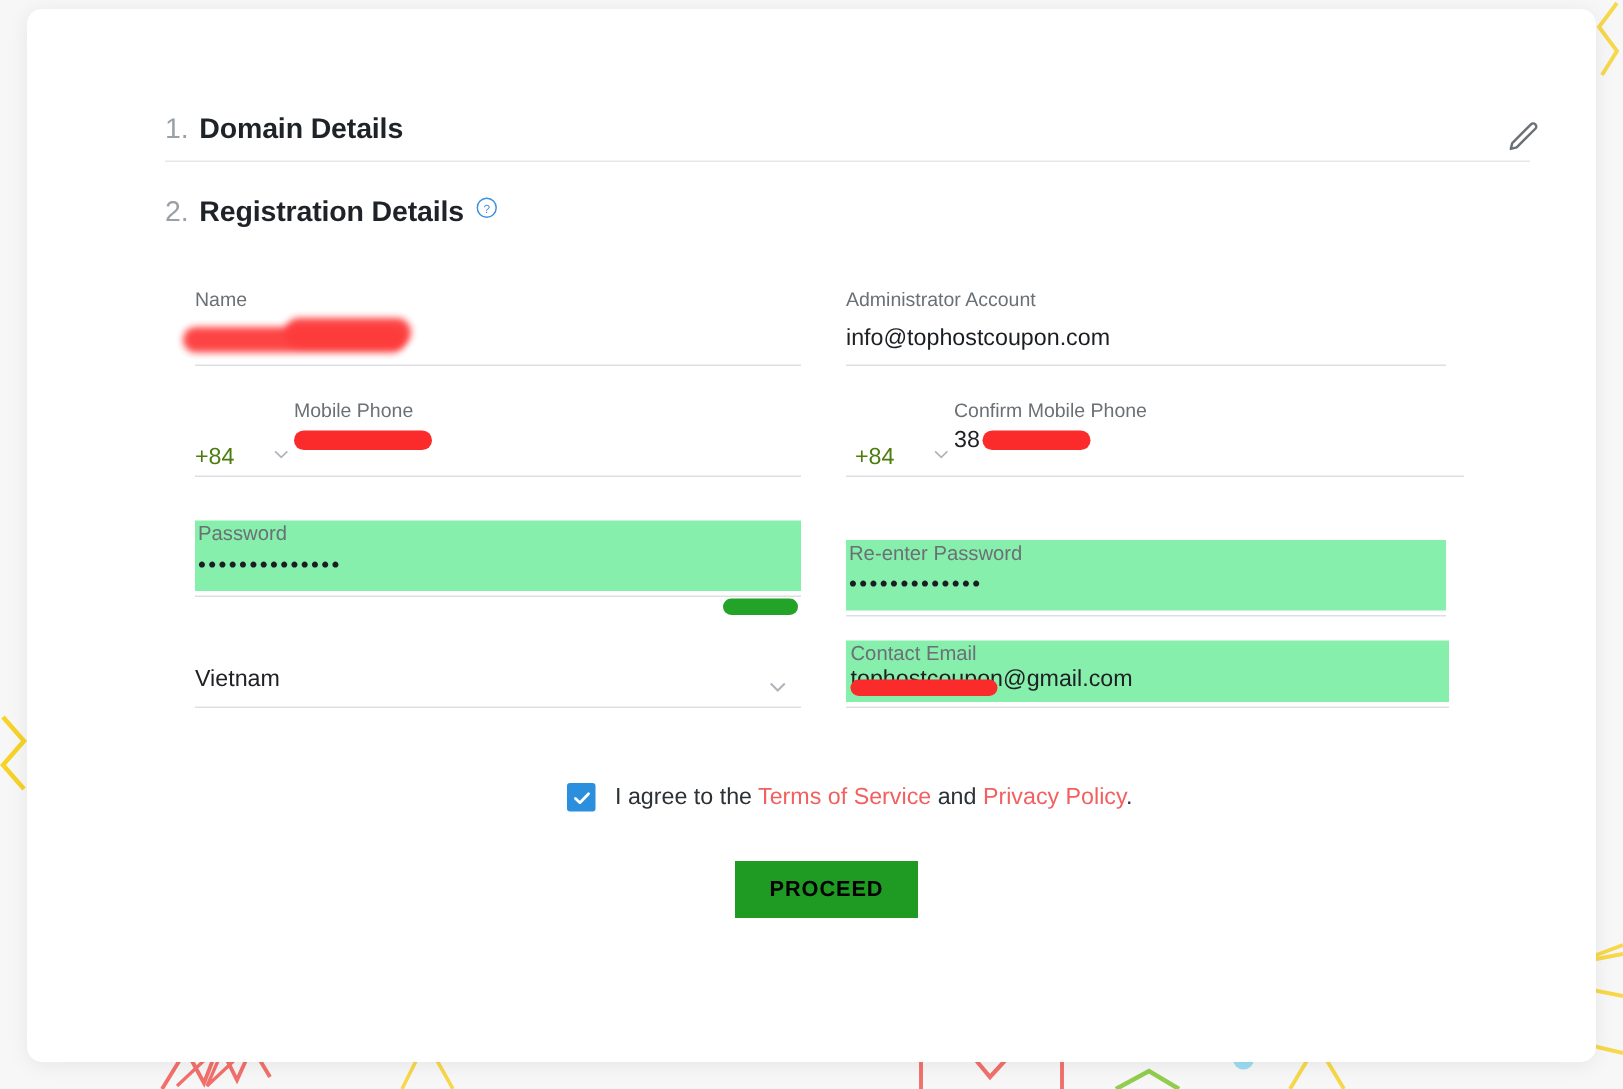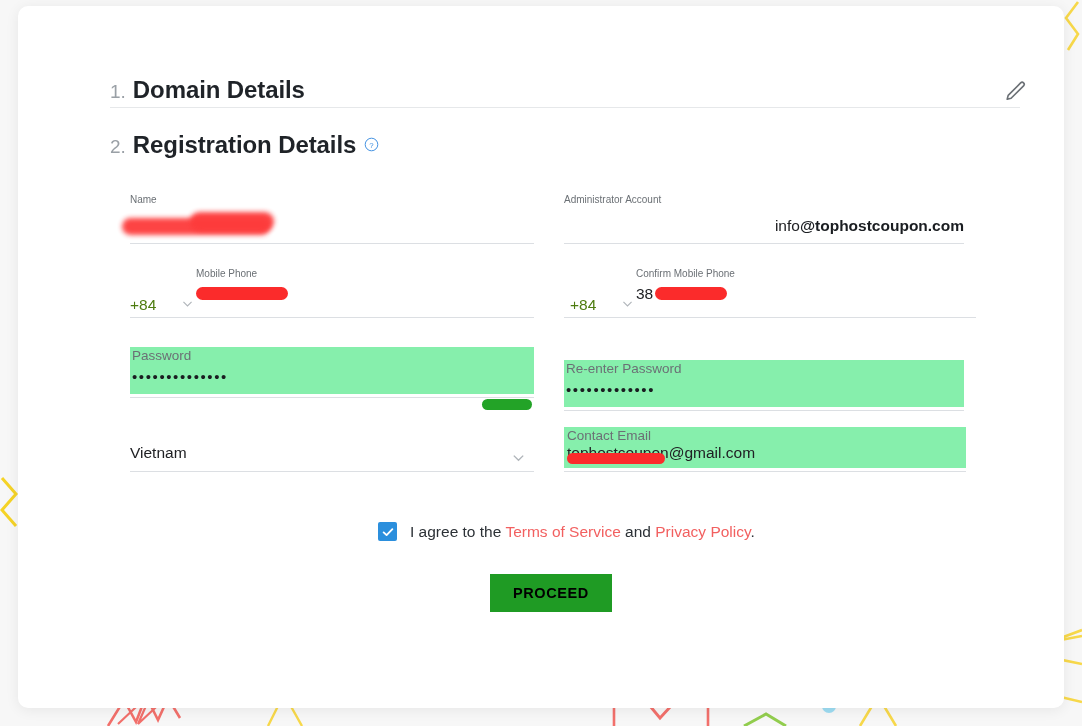--- a/index.html
+++ b/index.html
@@ -44,21 +44,21 @@
     display: flex;
     align-items: baseline;
   }
   .sec-num {
     font-size: 19px;
     color: #9aa0a6;
     font-weight: 400;
     margin-right: 7px;
   }
   .sec-title {
-    font-size: 24px;
+    font-size: 19px;
     color: #1f2328;
     font-weight: bold;
     letter-spacing: -0.1px;
   }
   #domain-details-head { left: 92px; top: 70px; }
   #registration-details-head { left: 92px; top: 125px; }
 
   #header-divider {
     position: absolute;
     left: 92px;
@@ -81,21 +81,21 @@
     margin-left: 8px;
     position: relative;
     top: -1px;
   }
 
   
   .field {
     position: absolute;
   }
   .field-label {
-    font-size: 10px;
+    font-size: 13px;
     color: #6b7075;
     font-weight: 400;
     line-height: 16px;
     white-space: nowrap;
   }
   .field-value {
     font-size: 15.5px;
     color: #202124;
     line-height: 24px;
     white-space: nowrap;
@@ -112,26 +112,26 @@
   }
 
   
   #field-name { left: 112px; top: 186px; width: 404px; height: 52px; }
   #field-name .field-value { padding-top: 6px; }
 
   
   #field-admin-account { left: 546px; top: 186px; width: 400px; height: 52px; }
   #admin-account-row {
     display: flex;
-    justify-content: flex-end;
+    justify-content: flex-start;
     align-items: baseline;
     padding-top: 6px;
   }
   #admin-account-domain {
-    font-weight: bold;
+    font-weight: normal;
     font-size: 15.5px;
     color: #1a1d21;
   }
 
   
   .phone-field { height: 52px; }
   .phone-prefix-box {
     position: absolute;
     left: 0;
     bottom: 0;

